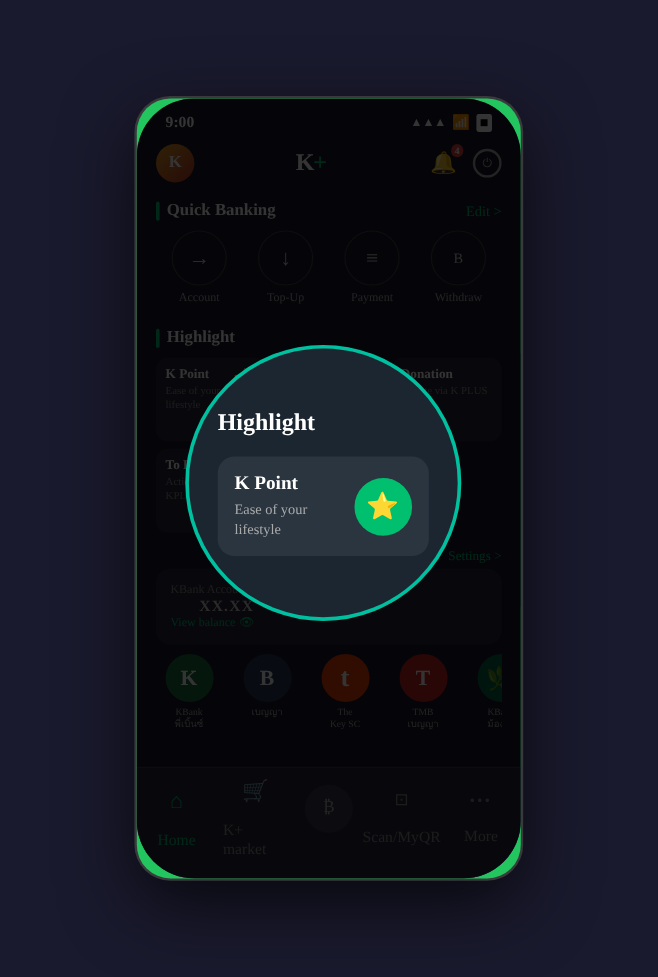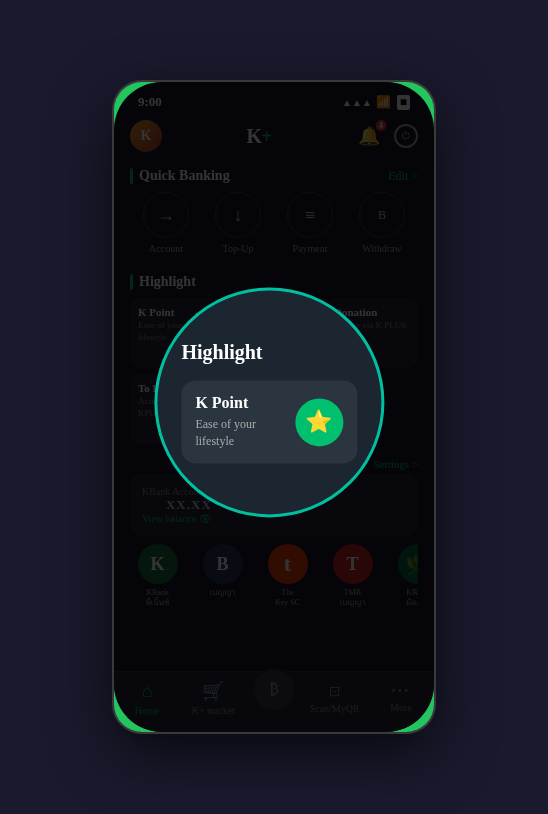--- a/index.html
+++ b/index.html
@@ -295,22 +295,23 @@
       align-items: center;
       gap: 3px;
       width: 55px;
     }
     .nav-icon {
       font-size: 18px;
       color: #888;
     }
     .nav-icon.active { color: #00c070; }
     .nav-label {
-      font-size: 10px;
+      font-size: 13px;
       color: #888;
+      margin-top: 11px;
     }
     .nav-label.active { color: #00c070; }
     .nav-center-btn {
       width: 44px;
       height: 44px;
       border-radius: 50%;
       background: #3a3a4e;
       display: flex;
       align-items: center;
       justify-content: center;

